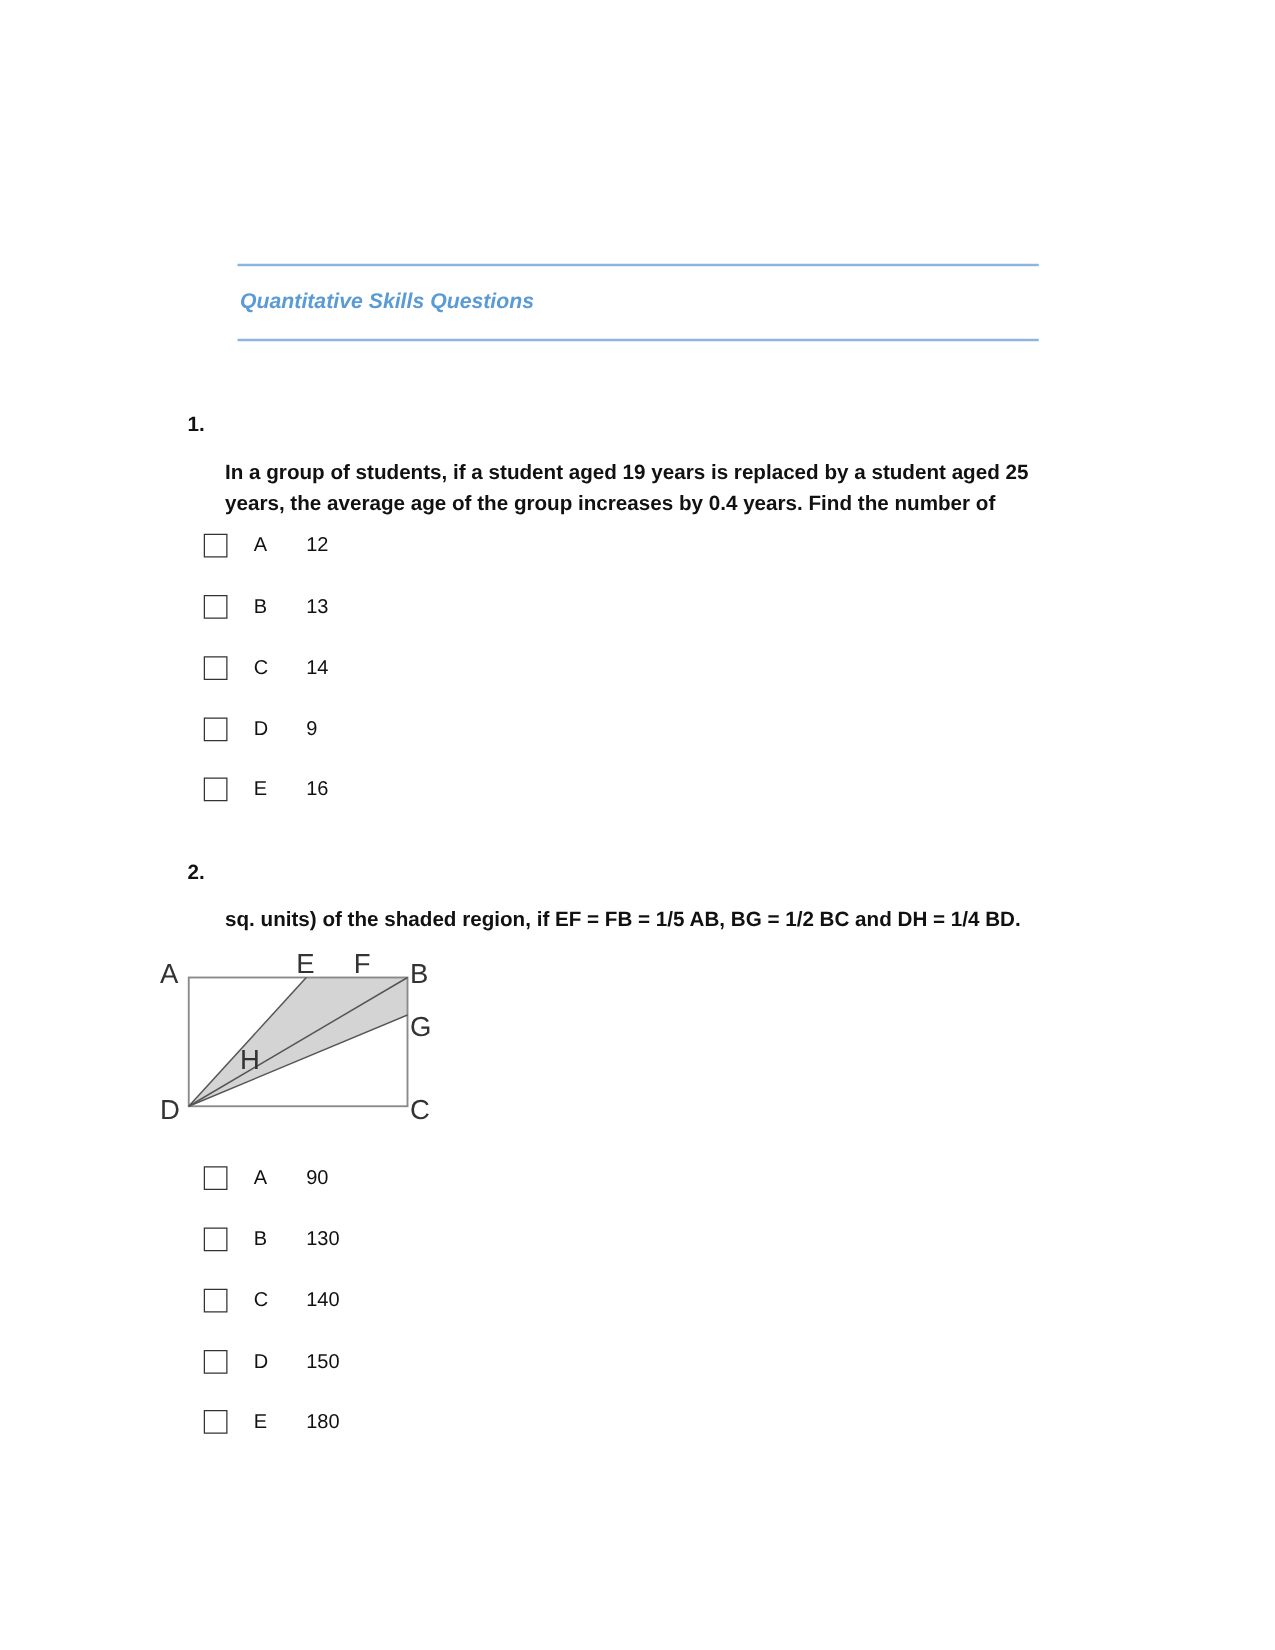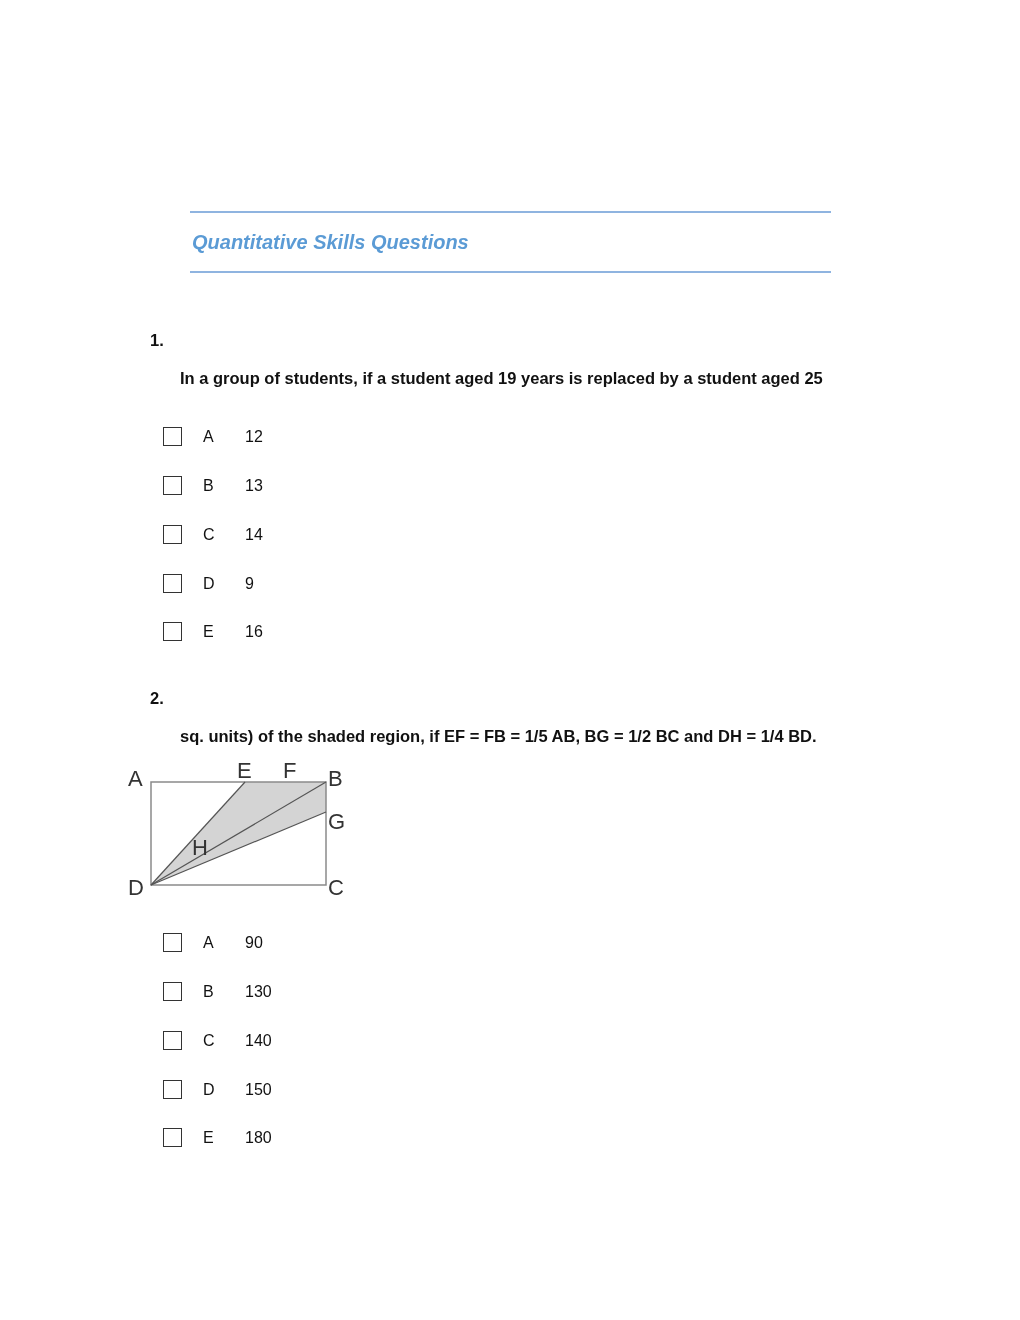--- a/index.html
+++ b/index.html
@@ -1,38 +1,39 @@
 <!DOCTYPE html>
 <html><head>
 <meta charset="utf-8">
 <style>
   html, body { margin:0; padding:0; background:#ffffff; }
   body { width:1020px; height:1320px; position:relative; font-family:"Liberation Sans", sans-serif; color:#111; overflow:hidden; }
   .rule { position:absolute; left:190px; width:641px; height:2px; background:#8fb4e0; }
-  .heading { position:absolute; left:192px; top:231px; font-size:20px; font-style:italic; font-weight:bold; color:#5b9bd5; }
+  .heading { position:absolute; left:192px; top:231px; font-size:17px; font-style:italic; font-weight:bold; color:#5b9bd5; }
   .q { position:absolute; left:150px; font-size:16.5px; font-weight:bold; line-height:24.5px; }
   .q .num { position:absolute; left:0; top:0; }
   .q .txt { position:absolute; left:30px; top:0;margin-top:38px; }
   .opt { position:absolute; left:163px; height:22px; font-size:16px; }
   .opt .box { position:absolute; left:0; top:0; width:19px; height:19px; border:1.5px solid #333; box-sizing:border-box; cursor:pointer; }
   .opt .letter { position:absolute; left:40px; top:0; line-height:20px; }
   .opt .val { position:absolute; left:82px; top:0; line-height:20px; }
   .fig { position:absolute; left:120px; top:752px; }
 </style>
 </head>
 <body>
 
 <div class="rule" style="top:211px"></div>
 <div class="heading">Quantitative Skills Questions</div>
 <div class="rule" style="top:271px"></div>
 
 <div class="q" style="top:328px">
   <span class="num">1.</span>
   <div class="txt">
     <div style="white-space:nowrap">In a group of students, if a student aged 19 years is replaced by a student aged 25</div>
+    <div style="white-space:nowrap">years, the average age of the group increases by 0.4 years. Find the number of</div>
   </div>
 </div>
 
 <div class="opt" style="top:427px">
   <span class="box"></span>
   <span class="letter">A</span>
   <span class="val">12</span>
 </div>
 <div class="opt" style="top:476px">
   <span class="box"></span>

